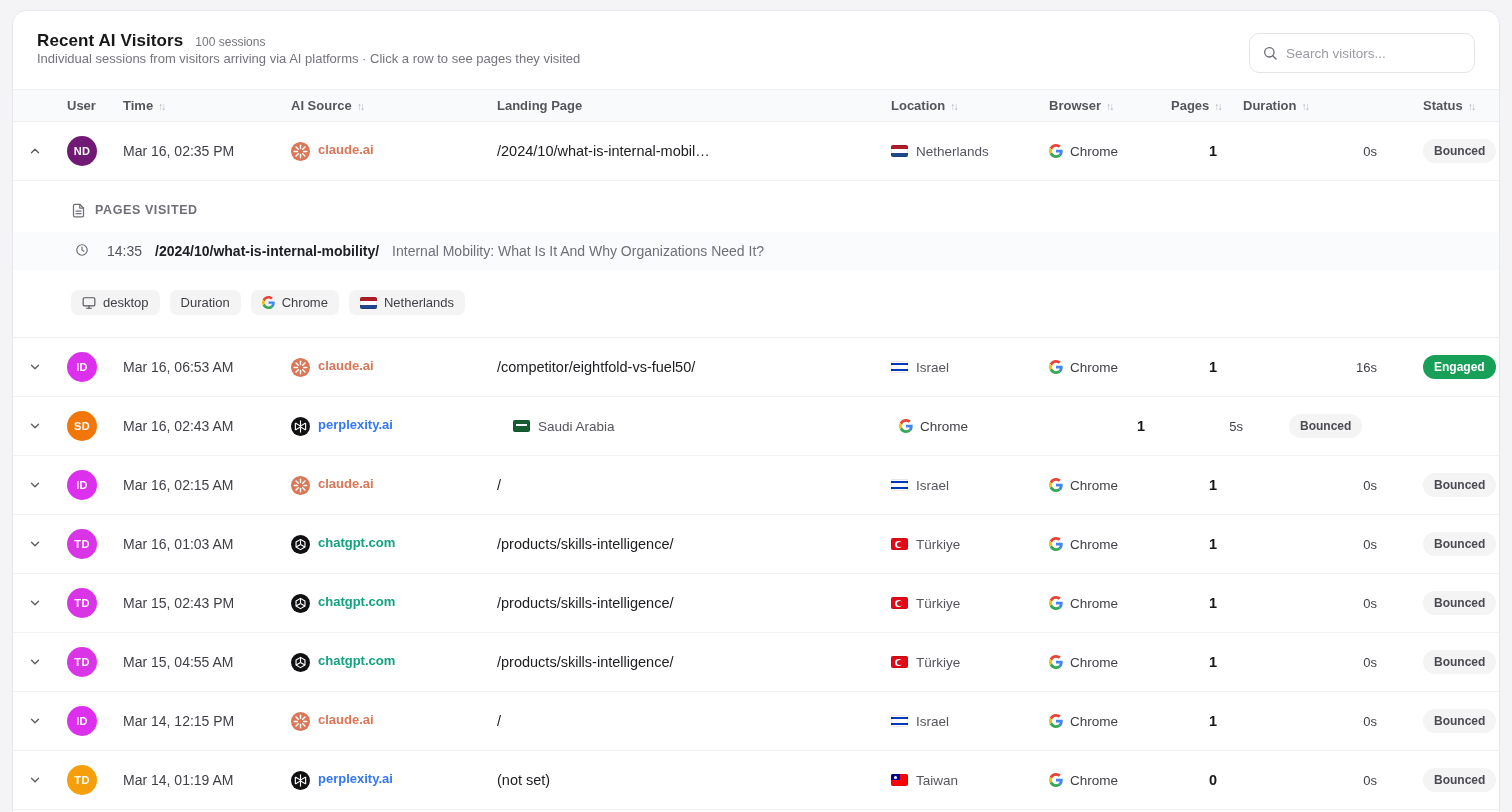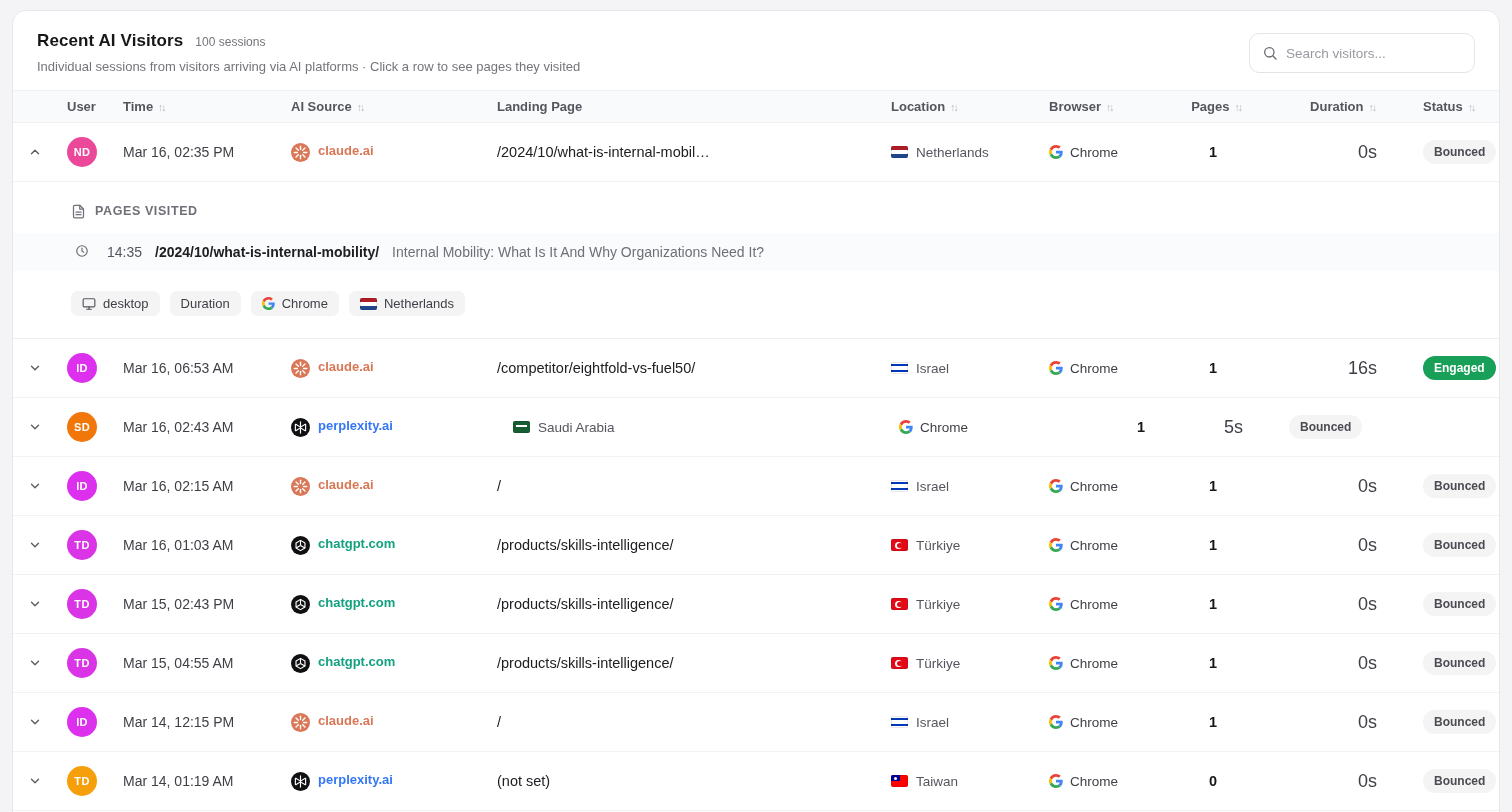--- a/index.html
+++ b/index.html
@@ -5,49 +5,49 @@
   *{box-sizing:border-box;margin:0;padding:0}
   html,body{width:1512px;height:812px;overflow:hidden}
   body{background:#f4f4f6;font-family:"Liberation Sans",sans-serif;color:#18181b;padding:10px 12px}
   .card{background:#fff;border:1px solid #e7e8ec;border-radius:14px;width:1488px;min-height:1000px;overflow:hidden}
 
   
   .card-header{display:flex;justify-content:space-between;align-items:flex-start;padding:20px 24px 16px 24px}
   .title-row{display:flex;align-items:baseline;gap:12px}
   .title-row h2{font-size:17px;font-weight:700;color:#17171a;letter-spacing:.1px}
   .sessions{font-size:12px;color:#74747c}
-  .subtitle{font-size:13px;color:#74747c;margin-top:8px}
+  .subtitle{font-size:13px;color:#74747c;margin-top:0}
   .search-box{display:flex;align-items:center;gap:8px;width:226px;height:40px;border:1px solid #e4e4e8;border-radius:10px;padding:0 12px;background:#fff;margin-top:2px}
   .search-box svg{flex:0 0 auto}
   .search-box input{border:none;outline:none;font-size:13.5px;color:#3f3f46;width:100%;font-family:"Liberation Sans",sans-serif;background:transparent}
   .search-box input::placeholder{color:#9a9aa3}
 
   
   .grid{display:grid;grid-template-columns:44px 66px 158px 216px minmax(0,1fr) 150px 146px 72px 134px 108px;align-items:center;padding-right:14px}
 
   .thead{background:#f9fafb;border-top:1px solid #eef0f2;border-bottom:1px solid #eef0f2;height:33px;font-size:13px;font-weight:700;color:#55555e}
   .th{display:flex;align-items:center;gap:5px;white-space:nowrap}
   .th .sort{color:#b7bac1;font-size:10.5px;letter-spacing:-2px;font-weight:400;padding-right:2px}
   .th.c-user{padding-left:10px}
   .th.c-source{padding-left:10px}
   .th.c-location{padding-left:16px}
   .th.c-browser{padding-left:24px}
-  .th.c-pages,.th.c-duration{justify-content:flex-end}
+  .th.c-pages,.th.c-duration{}
   .th.c-status{padding-left:46px}
 
   .row{height:59px;border-bottom:1px solid #f1f2f4;cursor:pointer}
   .chev{display:flex;justify-content:center;color:#5c5c64}
   .avatar{width:30px;height:30px;border-radius:50%;margin-left:10px;display:flex;align-items:center;justify-content:center;color:#fff;font-size:11px;font-weight:700;letter-spacing:.3px}
   .cell-time{font-size:14px;color:#3f3f46}
   .cell-source{display:flex;align-items:flex-start;gap:8px;padding-left:10px;font-size:13px;font-weight:600}
   .cell-landing{font-size:14.5px;color:#202024;white-space:nowrap;overflow:hidden;text-overflow:ellipsis}
   .cell-location{display:flex;align-items:center;gap:8px;padding-left:16px;font-size:13.5px;color:#55555e}
   .cell-browser{display:flex;align-items:center;gap:7px;padding-left:24px;font-size:13.5px;color:#3f3f46}
   .cell-pages{text-align:right;font-size:14.5px;font-weight:700;color:#17171a;padding-right:26px}
-  .cell-duration{text-align:right;font-size:18px;color:#3f3f46}
+  .cell-duration{text-align:right;font-size:13px;color:#3f3f46}
   .dur-bar{width:70px;height:4px;border-radius:2px;background:#e9eef4;margin:4px 0 0 auto;overflow:hidden}
   .dur-fill{display:block;height:100%;background:#f59e0b;border-radius:2px}
   .cell-status{padding-left:46px}
   .badge{display:inline-block;font-size:12px;font-weight:700;padding:5px 11px;border-radius:999px;white-space:nowrap}
   .badge.bounced{background:#f4f4f5;color:#4b4b52}
   .badge.engaged{background:#18a058;color:#fff}
 
   
   .details{border-bottom:1px solid #eceef0;padding-bottom:20px}
   .details-head{display:flex;align-items:flex-start;gap:9px;padding:22px 24px 14px 58px;font-size:12.5px;font-weight:700;letter-spacing:.6px;color:#6f6f78}
@@ -137,21 +137,21 @@
     </div>
   <div>
   <div class="row grid">
     <span class="chev">
 
       <svg class="chev-up" width="14" height="14" viewBox="0 0 24 24" fill="none" stroke="currentColor" stroke-width="2.4" stroke-linecap="round" stroke-linejoin="round">
             <polyline points="6 15 12 9 18 15"></polyline>
           </svg>
     </span>
     <span>
-          <span class="avatar" style="background: #ec4899; text-align: center;">ND</span>
+          <span class="avatar" style="background: #701a75; text-align: center;">ND</span>
         </span>
     <span class="cell-time">Mar 16, 02:35 PM</span>
     <span class="cell-source">
       <svg class="src-icon ic-claude" viewBox="0 0 20 20">
             <circle cx="10" cy="10" r="10" fill="#d97757"></circle>
             <g stroke="#fff" stroke-width="1.5" stroke-linecap="round">
               <line x1="10" y1="3.4" x2="10" y2="6.8"></line>
               <line x1="10" y1="13.2" x2="10" y2="16.6"></line>
               <line x1="3.4" y1="10" x2="6.8" y2="10"></line>
               <line x1="13.2" y1="10" x2="16.6" y2="10"></line>

